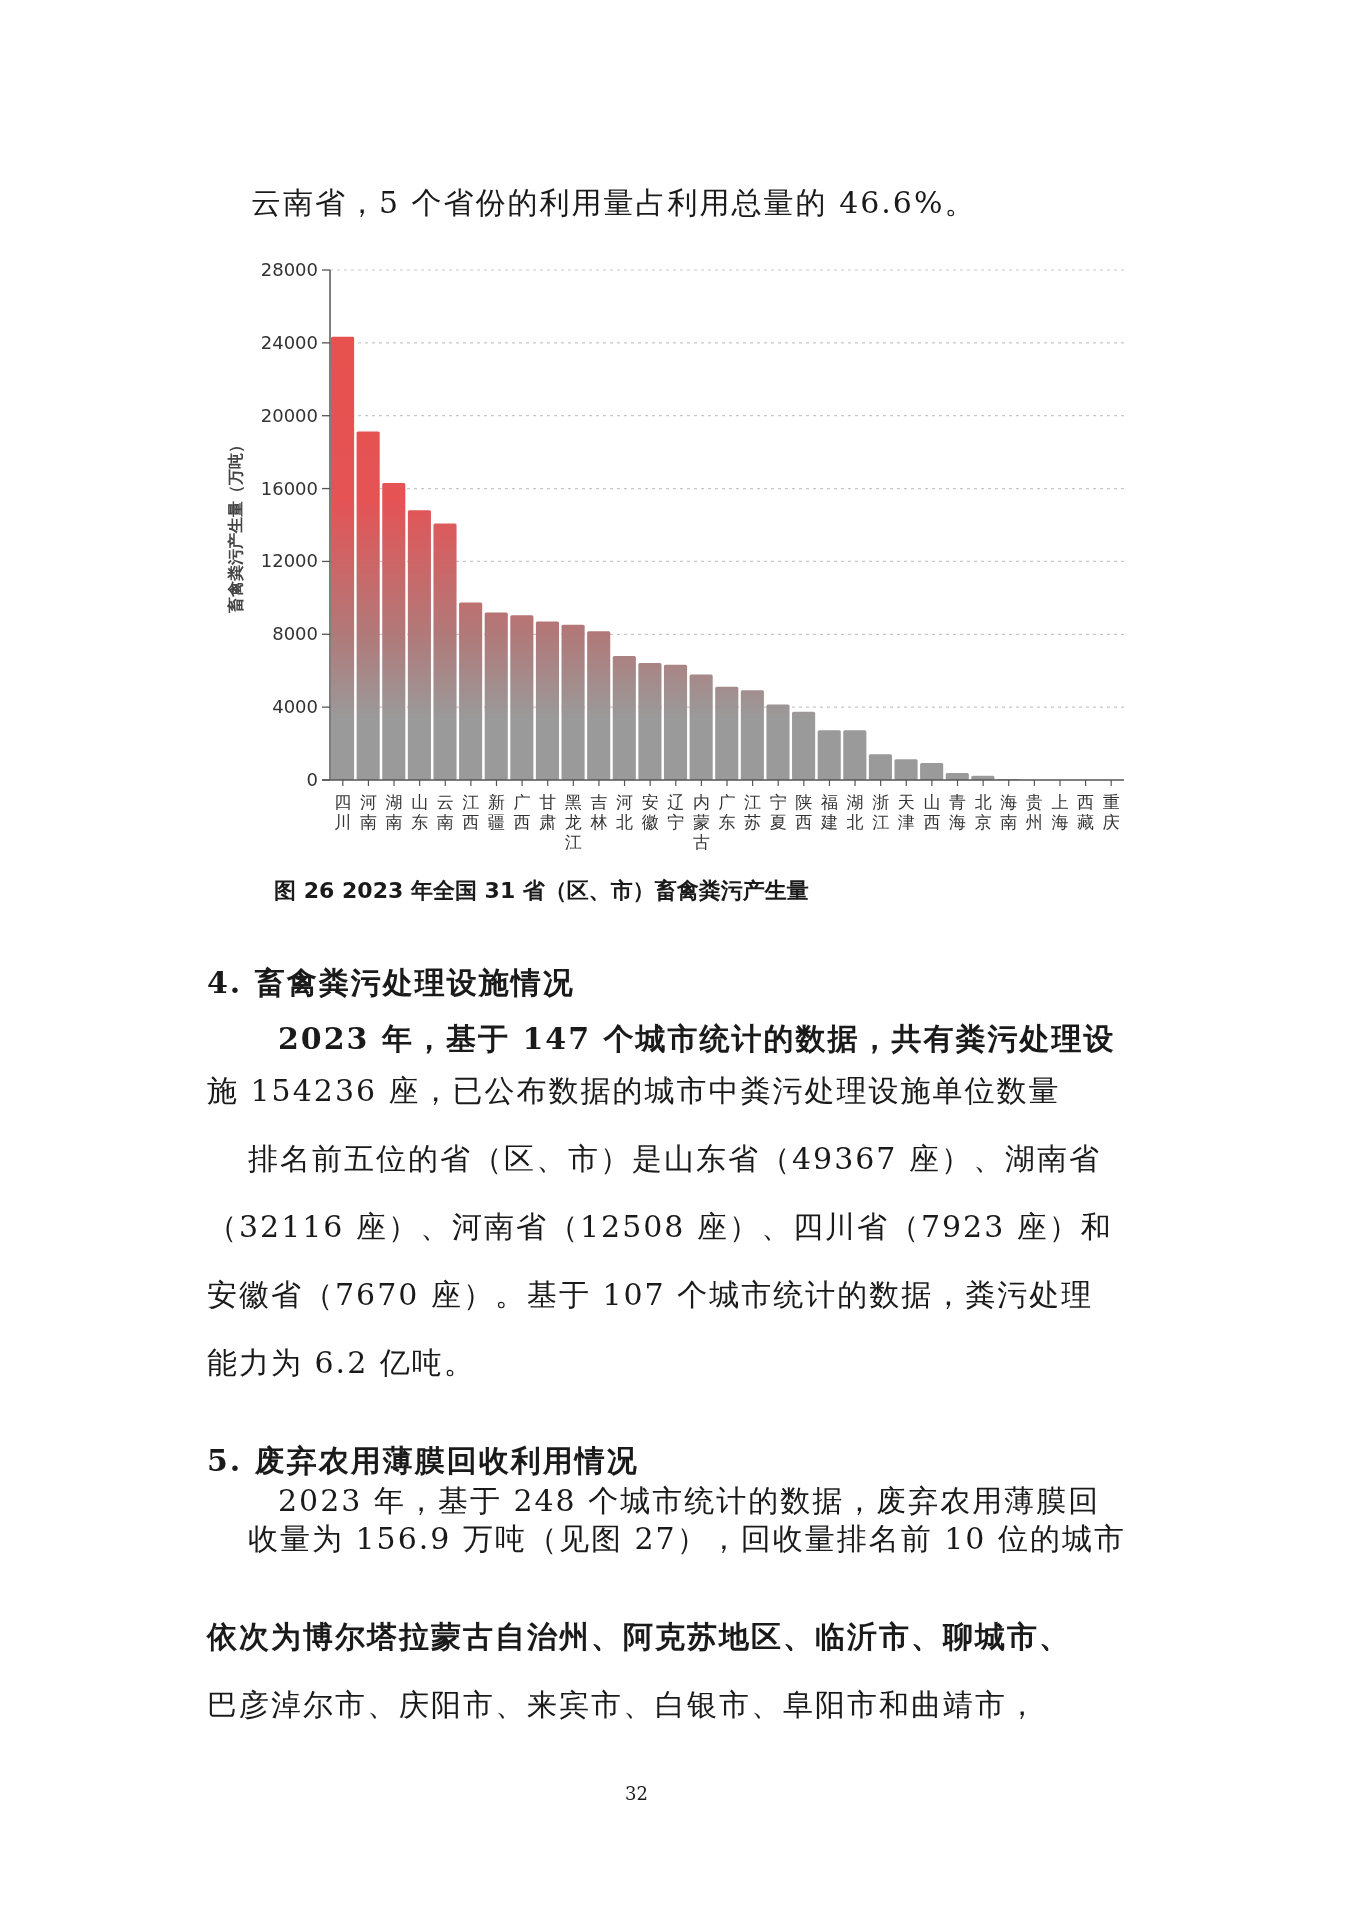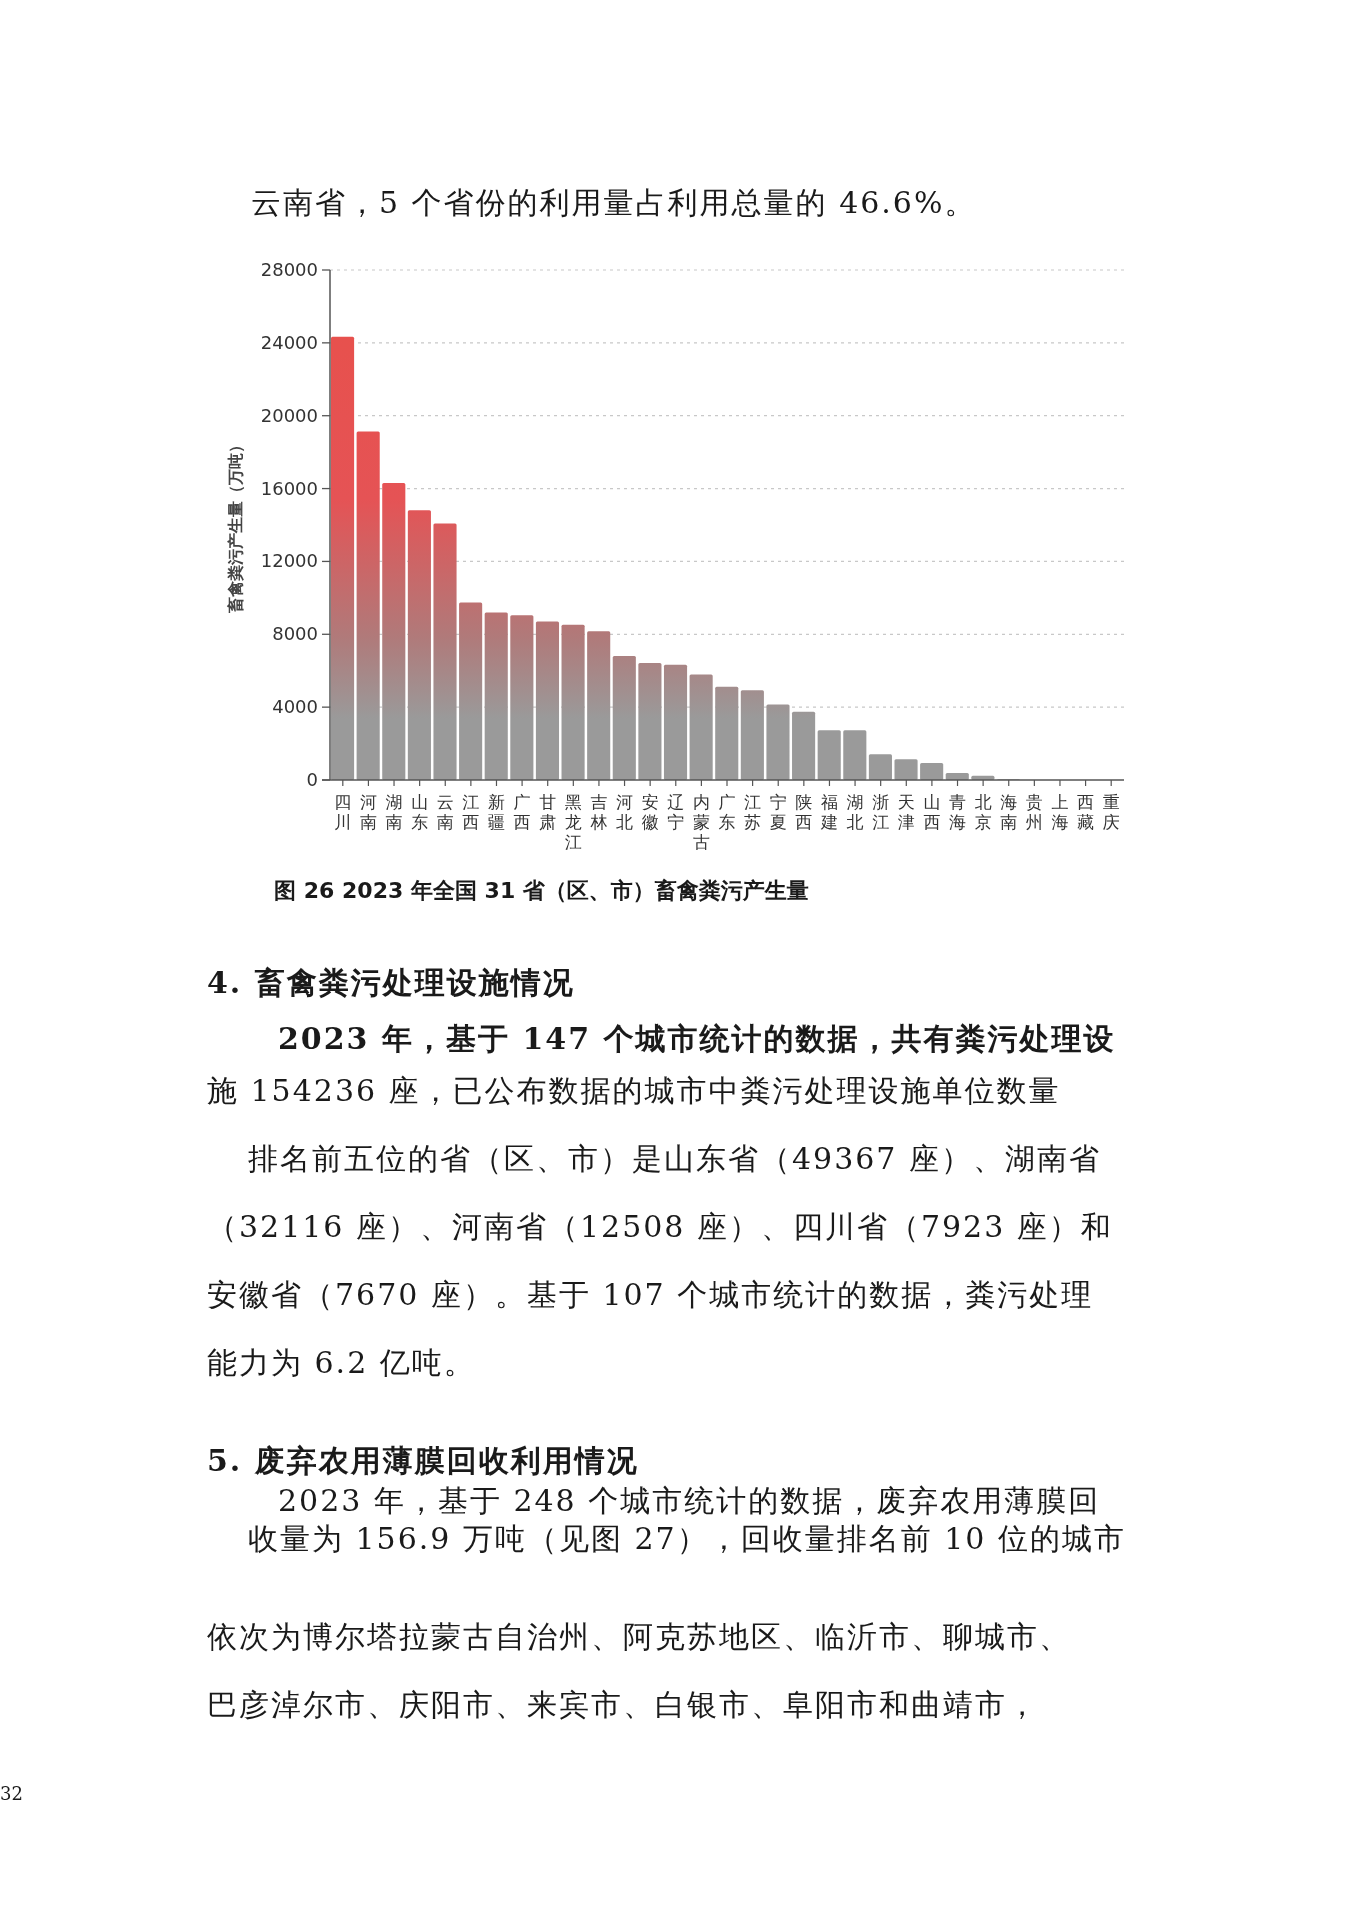--- a/index.html
+++ b/index.html
@@ -3,21 +3,21 @@
 <meta charset="utf-8">
 <style>
   html, body { margin: 0; padding: 0; background: #ffffff; }
   body { width: 1357px; height: 1920px; position: relative; overflow: hidden;
          font-family: "DejaVu Serif", "Liberation Serif", serif; color: #1a1a1a; }
   .line { position: absolute; left: 207px; font-size: 30px; line-height: 40px; white-space: nowrap; letter-spacing: 2px; }
   .indent { left: 278px; }
   .heading { font-weight: bold; font-size: 30px; margin-top: 28px; }
   .caption { position: absolute; left: 0; width: 1083px; top: 876px; text-align: center;
              font-family: "DejaVu Sans", "Liberation Sans", sans-serif; font-size: 22px; font-weight: bold; }
-  .page-num { position: absolute; left: 0; width: 1233px; top: 1783px; text-align: left; font-size: 18px; }
+  .page-num { position: absolute; left: 0; width: 1233px; top: 1783px; text-align: center; font-size: 18px; padding-left: 20px; }
   #chart { position: absolute; left: 0; top: 0; }
   .tick-label { font-family: "DejaVu Sans", "Liberation Sans", sans-serif; font-size: 18px; fill: #333; }
   .x-label { font-family: "DejaVu Sans", "Liberation Sans", sans-serif; font-size: 17px; fill: #333; }
   .y-title { font-family: "DejaVu Sans", "Liberation Sans", sans-serif; font-size: 16px; font-weight: bold; fill: #444; }
 </style>
 </head>
 <body>
 
 <div class="line" style="top:183px;margin-left:44px;">云南省，5 个省份的利用量占利用总量的 46.6%。</div>
 
@@ -197,16 +197,16 @@
 <div class="line indent" style="top:1019px;font-weight:bold;">2023 年，基于 147 个城市统计的数据，共有粪污处理设</div>
 <div class="line" style="top:1071px;">施 154236 座，已公布数据的城市中粪污处理设施单位数量</div>
 <div class="line" style="top:1139px;margin-left:41px;">排名前五位的省（区、市）是山东省（49367 座）、湖南省</div>
 <div class="line" style="top:1207px;">（32116 座）、河南省（12508 座）、四川省（7923 座）和</div>
 <div class="line" style="top:1275px;">安徽省（7670 座）。基于 107 个城市统计的数据，粪污处理</div>
 <div class="line" style="top:1343px;">能力为 6.2 亿吨。</div>
 
 <div class="line heading" style="top:1413px;">5.  废弃农用薄膜回收利用情况</div>
 <div class="line indent" style="top:1481px;">2023 年，基于 248 个城市统计的数据，废弃农用薄膜回</div>
 <div class="line" style="top:1519px;margin-left:41px;">收量为 156.9 万吨（见图 27），回收量排名前 10 位的城市</div>
-<div class="line" style="top:1617px;">依次为博尔塔拉蒙古自治州、阿克苏地区、临沂市、聊城市、</div>
+<div class="line" style="top:1617px;font-weight:bold;">依次为博尔塔拉蒙古自治州、阿克苏地区、临沂市、聊城市、</div>
 <div class="line" style="top:1685px;">巴彦淖尔市、庆阳市、来宾市、白银市、阜阳市和曲靖市，</div>
 
 <div class="page-num">32</div>
 
 </body></html>

